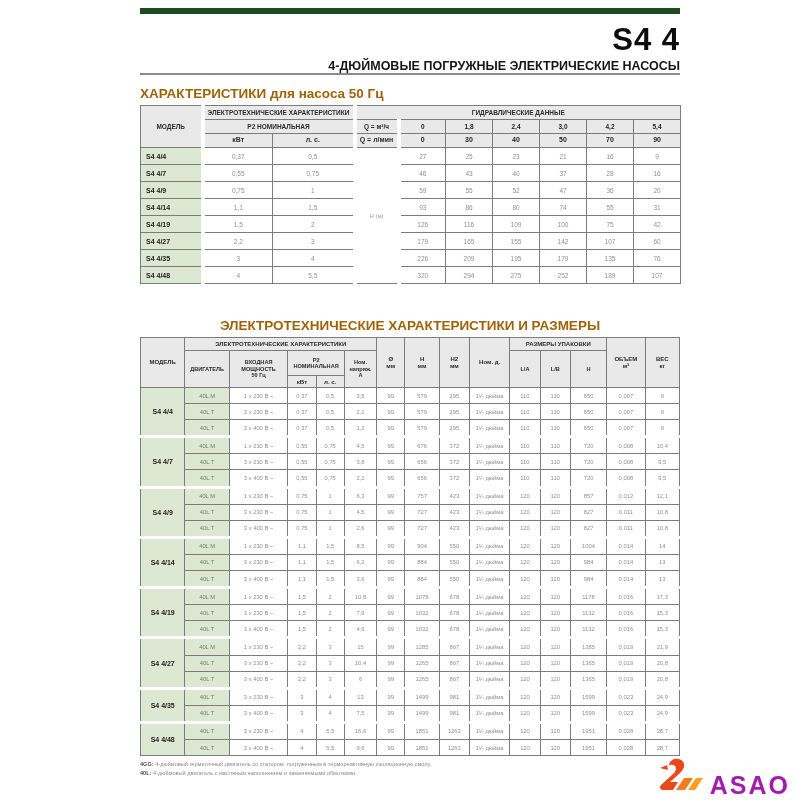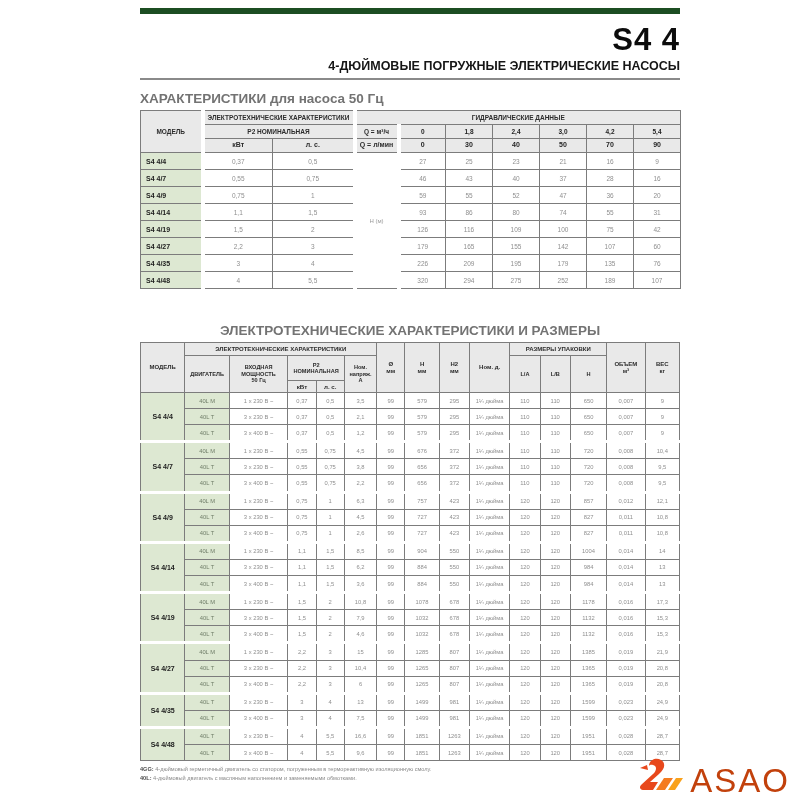--- a/index.html
+++ b/index.html
@@ -12,24 +12,24 @@
   .page{position:relative;width:800px;height:800px;background:#fff;}
   .content{position:absolute;left:140px;top:0;width:540px;}
 
   .greenbar{height:6px;background:#1c4d22;margin-top:8px;}
   .prod-title{
     text-align:right;font-size:31px;font-weight:bold;color:#0c0c0c;
     margin:10px 0 0 0;line-height:1;letter-spacing:1px;
   }
   .prod-subtitle{
     text-align:right;font-size:12.5px;font-weight:bold;color:#161616;
-    margin-top:4px;padding-bottom:5px;border-bottom:2px solid #8a8a8a;
+    margin-top:4px;border-bottom:2px solid #8a8a8a;
   }
   .section-title{
-    font-size:13.5px;font-weight:bold;color:#737373;margin:11px 0 4px 0;
+    font-size:13.5px;font-weight:bold;color:#a16207;margin:11px 0 4px 0;
   }
   .section-title.second{margin-top:34px;text-align:center;}
 
   table{border-collapse:collapse;table-layout:fixed;width:540px;}
   th,td{
     border:1px solid #7c7c7c;text-align:center;vertical-align:middle;
     padding:0 1px;overflow:hidden;
   }
   th{
     background:#e9e9e9;color:#2c2c2c;font-weight:bold;
@@ -68,21 +68,21 @@
   .footnotes{margin-top:4px;}
   .footnote{font-size:5.6px;color:#8a8a8a;line-height:1.55;}
   .footnote b{color:#4a4a4a;}
 
   
   .logo{
     position:absolute;right:10px;bottom:4px;display:flex;align-items:flex-end;
     gap:7px;background:transparent;
   }
   .logo-text{
-    font-size:33px;font-weight:normal;color:#c2410c;letter-spacing:2px;
+    font-size:25px;font-weight:bold;color:#a21caf;letter-spacing:2px;
     line-height:0.9;
   }
 </style>
 </head>
 <body>
 
 <div class="page">
   <div class="content">
 
     <div class="greenbar"></div>

